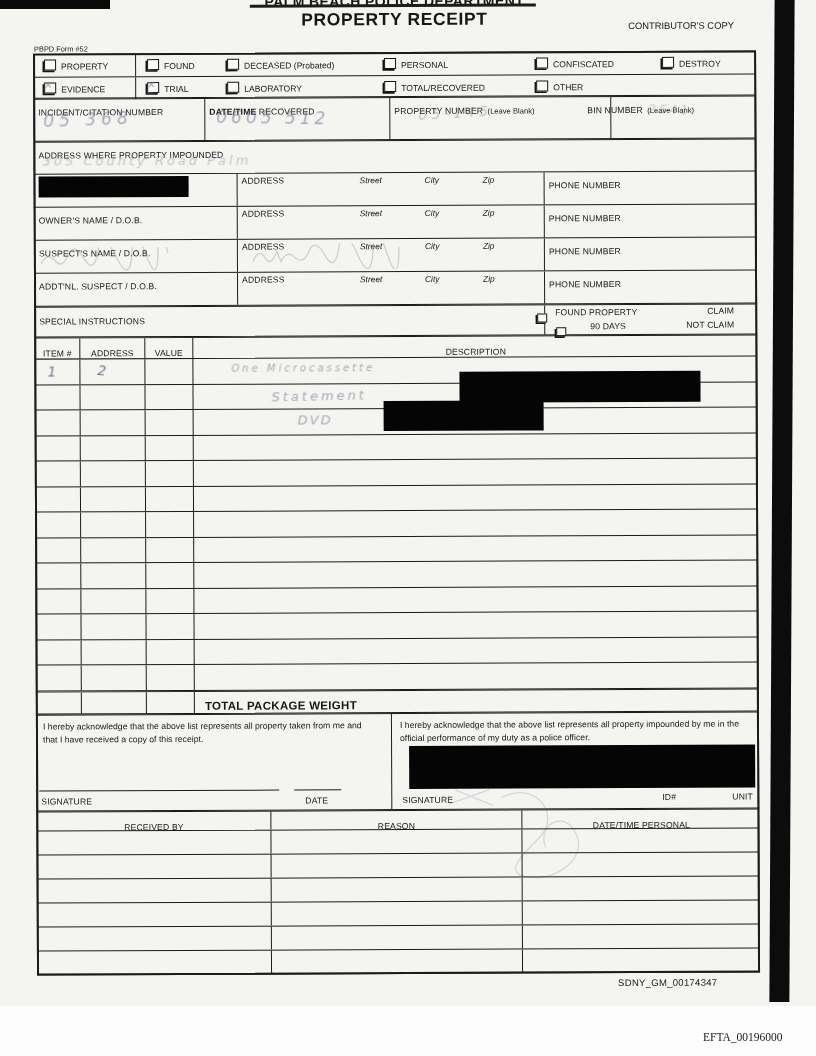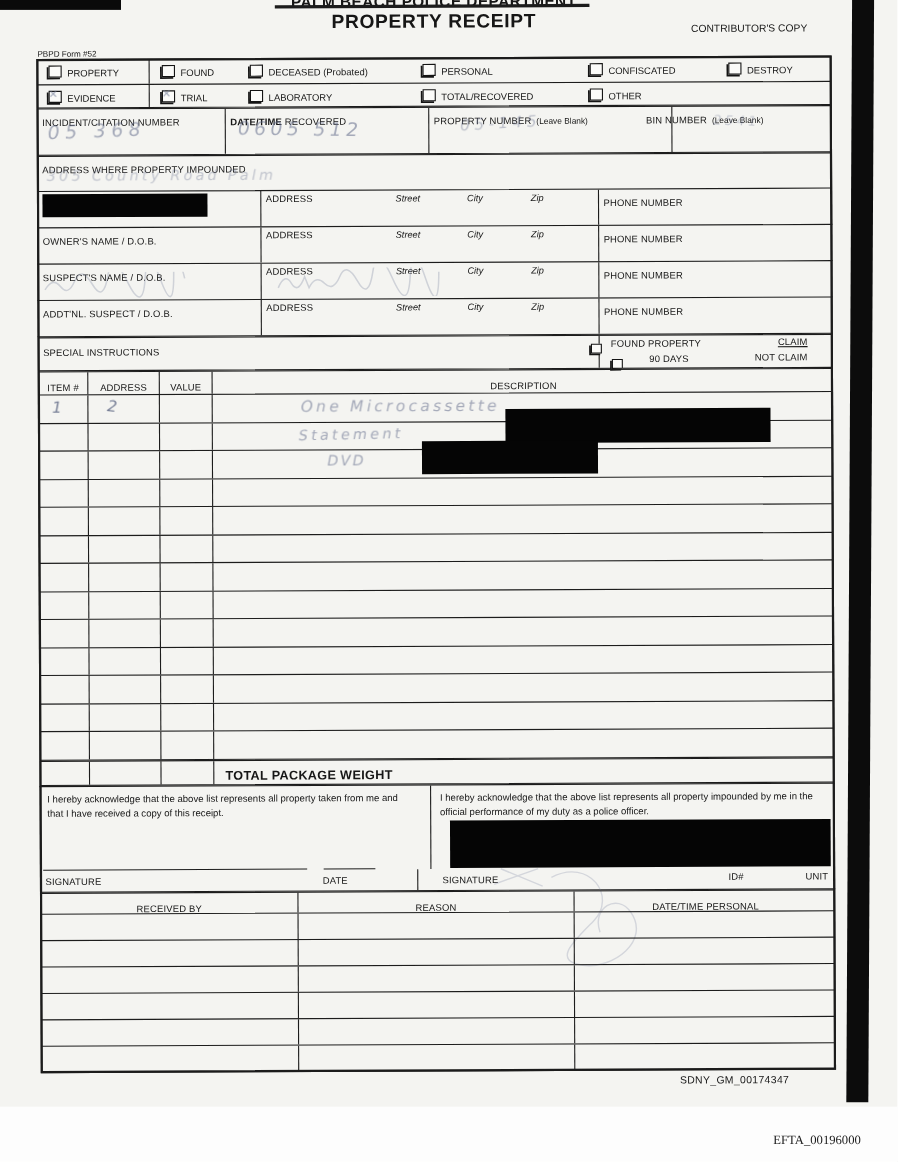--- a/index.html
+++ b/index.html
@@ -148,21 +148,21 @@
       <path d="M4,18 q6,-14 12,-4 t12,-6 l4,10 q6,-12 14,-4 t14,-6 t16,4 t14,-8 t18,6 t16,-2 t14,2 t12,-6" stroke="rgba(110,120,150,.5)" stroke-width="1.4" fill="none"></path>
     </svg>
 
     <div class="box" style="left:35px;top:305px;width:723px;height:31px;">
       <div class="cell" style="left:0;width:510px;padding:3px 4px;">
         <span class="lbl">SPECIAL INSTRUCTIONS</span>
       </div>
       <div class="cell" style="left:510px;width:213px;border-right:none;">
         <span class="lbl abs" style="left:10px;top:2px;">FOUND PROPERTY</span>
         <span class="lbl abs" style="left:45px;top:16px;">90 DAYS</span>
-        <span class="lbl abs" style="right:24px;top:1px;text-decoration:underline;">CLAIM</span>
+        <span class="lbl abs" style="right:24px;top:1px;">CLAIM</span>
         <span class="cbx abs" style="right:8px;top:2px;"></span>
         <span class="lbl abs" style="right:24px;top:15px;">NOT CLAIM</span>
         <span class="cbx abs" style="right:8px;top:16px;"></span>
       </div>
     </div>
 
     <div class="box" style="left:35px;top:336px;width:723px;height:22px;">
       <div class="cell ctr" style="left:0;width:45px;padding-top:4px;"><span class="lbl">ITEM #</span></div>
       <div class="cell ctr" style="left:45px;width:65px;padding-top:4px;"><span class="lbl">ADDRESS</span></div>
       <div class="cell ctr" style="left:110px;width:48px;padding-top:4px;"><span class="lbl">VALUE</span></div>
@@ -245,21 +245,21 @@
         <div class="itemrow" style="height: 25.5385px;">
           <div class="cell" style="left: 0px; width: 45px;"></div>
           <div class="cell" style="left: 45px; width: 65px;"></div>
           <div class="cell" style="left: 110px; width: 48px;"></div>
           <div class="cell" style="left: 158px; width: 565px; border-right: none;"></div>
         </div>
       </div>
 
     <div class="hw hw2" style="left:48px;top:362px;font-size:14px;">1</div>
     <div class="hw hw2" style="left:98px;top:361px;font-size:14px;transform:rotate(6deg);">2</div>
-    <div class="hw" style="left:232px;top:362px;font-size:14px;letter-spacing:3px;margin-left:42px;">One   Microcassette</div>
+    <div class="hw" style="left:232px;top:362px;font-size:10px;letter-spacing:3px;">One   Microcassette</div>
     <div class="hw" style="left:272px;top:388px;font-size:13px;letter-spacing:3px;transform:rotate(-1deg);">Statement</div>
     <div class="hw" style="left:298px;top:412px;font-size:13px;letter-spacing:2px;">DVD</div>
 
     <div class="redact" style="left:460px;top:372px;width:241px;height:31px;"></div>
     <div class="redact" style="left:384px;top:401px;width:160px;height:30px;"></div>
 
     <div class="box" style="left:35px;top:689.5px;width:723px;height:23.5px;">
       <div class="cell" style="left:0;width:45px;"></div>
       <div class="cell" style="left:45px;width:65px;"></div>
       <div class="cell" style="left:110px;width:48px;"></div>
@@ -275,21 +275,21 @@
       <div class="cell" style="left:355px;width:368px;border-right:none;padding:5px 6px 0 8px;">
         <div style="font-size:8.7px;line-height:1.55;width:350px;">I hereby acknowledge that the above list represents all property impounded by me in the official performance of my duty as a police officer.</div>
       </div>
     </div>
     <div class="redact" style="left:408px;top:746px;width:346px;height:43px;"></div>
 
     <div class="box noTop" style="left:35px;top:790px;width:723px;height:20px;">
       <div class="cell" style="left:0;width:248px;border-right:none;">
         <span class="lbl abs" style="left:4px;top:5px;">SIGNATURE</span>
       </div>
-      <div class="cell" style="left:236px;width:107px;">
+      <div class="cell" style="left:248px;width:107px;">
         <span class="lbl abs" style="left:20px;top:5px;">DATE</span>
       </div>
       <div class="cell" style="left:355px;width:368px;border-right:none;">
         <span class="lbl abs" style="left:10px;top:5px;">SIGNATURE</span>
         <span class="lbl abs" style="left:270px;top:3px;">ID#</span>
         <span class="lbl abs" style="left:340px;top:3px;">UNIT</span>
       </div>
     </div>
     <div class="line" style="left:38px;top:789px;width:240px;height:1.4px;"></div>
     <div class="line" style="left:293px;top:789px;width:47px;height:1.4px;"></div>

